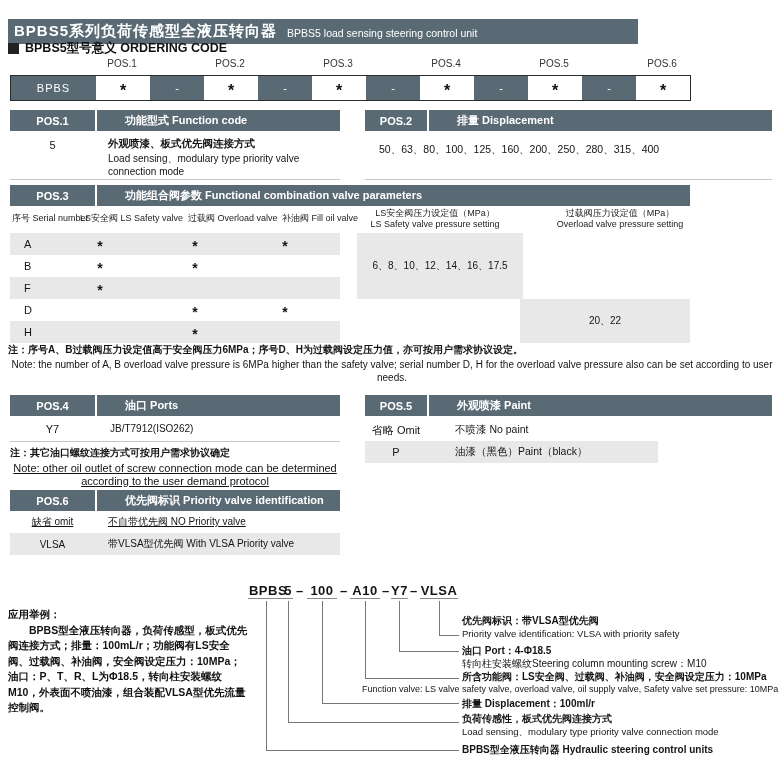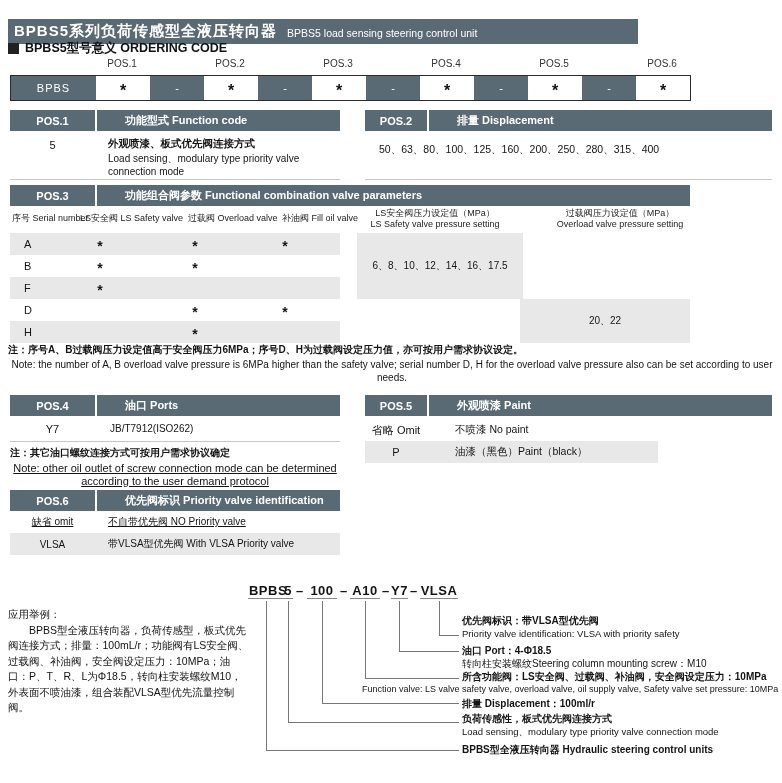--- a/index.html
+++ b/index.html
@@ -41,21 +41,21 @@
   .colhead2{position:absolute;font-size:9px;color:#222;text-align:center;line-height:11px;}
   .mrow{position:absolute;left:0;height:22px;width:330px;display:flex;align-items:center;}
   .mrow.gray{background:#e8e8e8;}
   .mrow .ser{width:40px;padding-left:14px;font-size:11px;box-sizing:border-box;}
   .mrow .st{width:60px;text-align:center;font-weight:bold;}
   .mrow .st span{font-size:14px;position:relative;top:2px;}
   .valbox{position:absolute;background:#e8e8e8;display:flex;align-items:center;justify-content:center;font-size:10px;}
   .graybar{background:#e8e8e8;}
   .rowline{display:flex;align-items:center;height:22px;font-size:10.5px;}
   
-  .intro{position:absolute;left:8px;top:607px;width:242px;font-size:10.5px;line-height:15.5px;color:#111;}
+  .intro{position:absolute;left:8px;top:607px;width:242px;font-size:10.5px;line-height:15.5px;color:#111;font-weight:bold;}
   .intro .bd{text-indent:2em;}
   .codeseg{position:absolute;top:583px;height:15px;font-weight:bold;font-size:13px;text-align:center;
            border-bottom:1px solid #888;letter-spacing:0.5px;}
   .codedash{position:absolute;top:583px;font-weight:bold;font-size:13px;}
   .conn{position:absolute;border-left:1px solid #777;border-bottom:1px solid #777;}
   .callout{position:absolute;white-space:nowrap;}
   .co-zh{font-size:10px;font-weight:bold;}
   .co-en{font-size:9.5px;}
 </style>
 </head>

